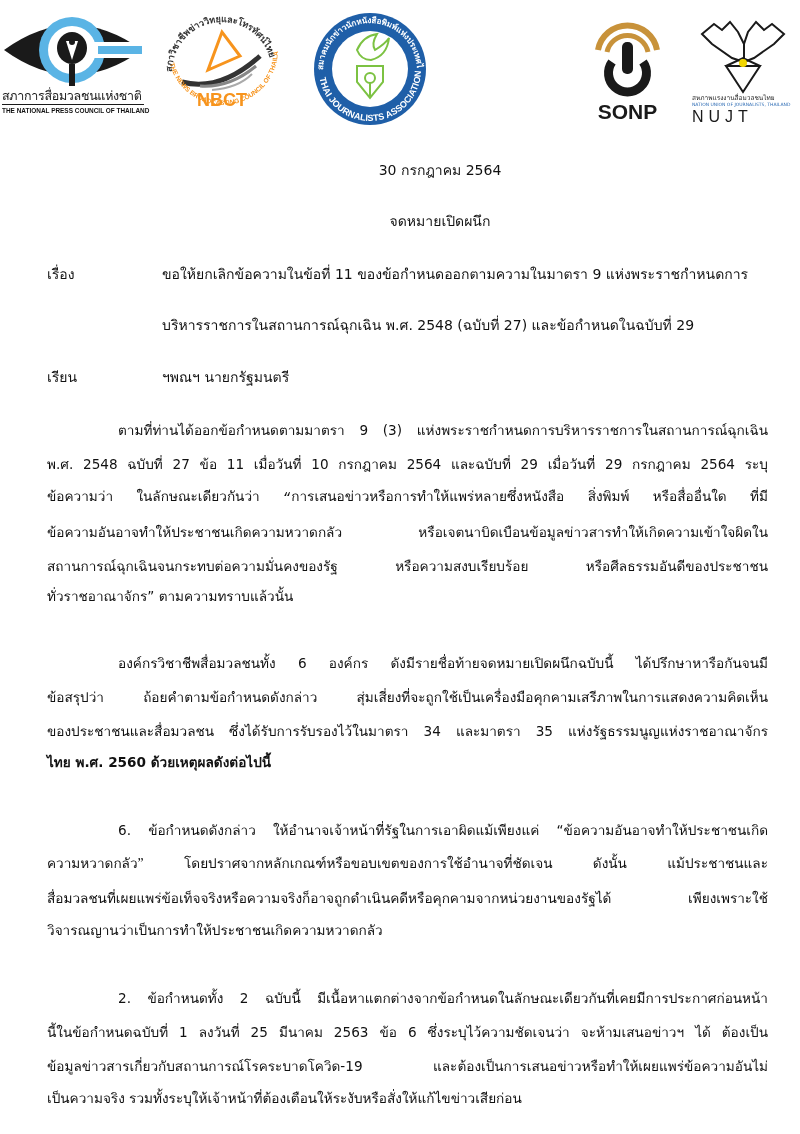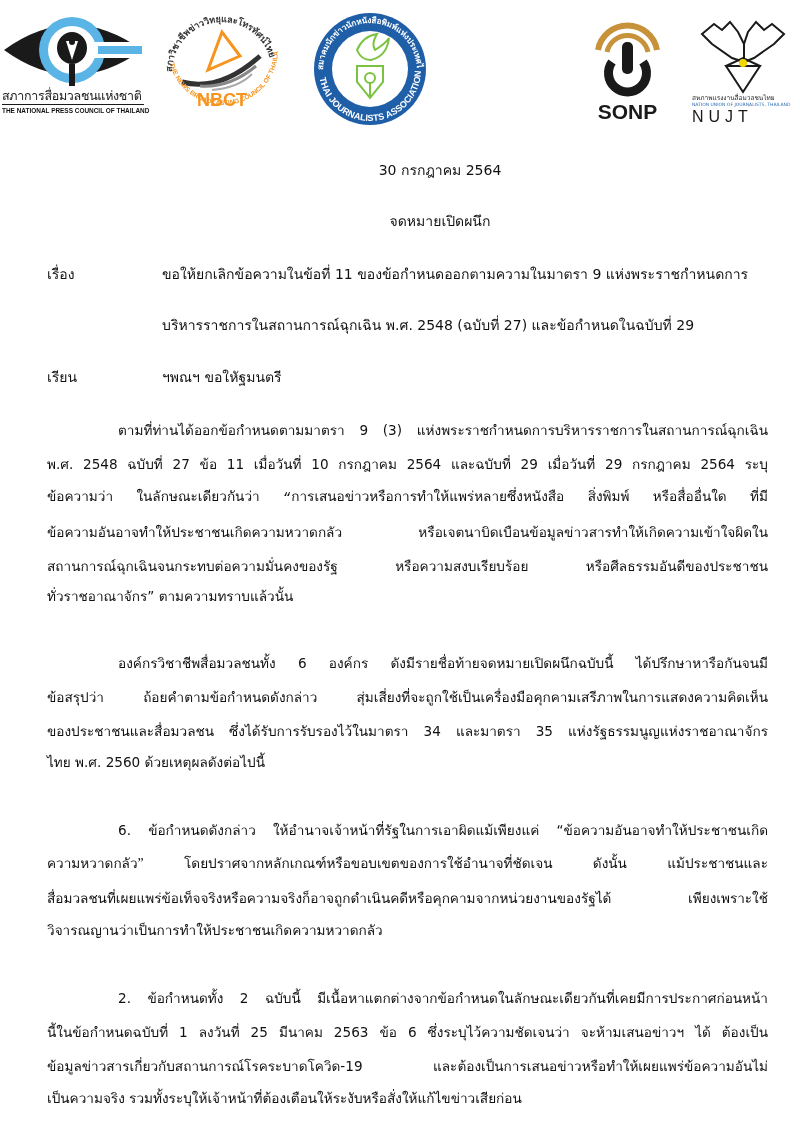--- a/index.html
+++ b/index.html
@@ -107,36 +107,36 @@
 </div>
 
 <div class="doc-text center date">30 กรกฎาคม 2564</div>
 <div class="doc-text center title">จดหมายเปิดผนึก</div>
 
 <div class="field-label" style="top:264px;">เรื่อง</div>
 <div class="field-value" style="top:264px;">ขอให้ยกเลิกข้อความในข้อที่ 11 ของข้อกำหนดออกตามความในมาตรา 9 แห่งพระราชกำหนดการ</div>
 <div class="field-value" style="top:315px;">บริหารราชการในสถานการณ์ฉุกเฉิน พ.ศ. 2548 (ฉบับที่ 27) และข้อกำหนดในฉบับที่ 29</div>
 
 <div class="field-label" style="top:367px;">เรียน</div>
-<div class="field-value" style="top:367px;">ฯพณฯ ขอใหัฐมนตรี</div>
+<div class="field-value" style="top:367px;">ฯพณฯ นายกรัฐมนตรี</div>
 
 <div class="para" style="top:420px;">
   <div class="line indent justify" style="top:0px;">ตามที่ท่านได้ออกข้อกำหนดตามมาตรา 9 (3) แห่งพระราชกำหนดการบริหารราชการในสถานการณ์ฉุกเฉิน</div>
   <div class="line justify" style="top:34px;">พ.ศ. 2548 ฉบับที่ 27 ข้อ 11 เมื่อวันที่ 10 กรกฎาคม 2564 และฉบับที่ 29 เมื่อวันที่ 29 กรกฎาคม 2564 ระบุ</div>
   <div class="line justify" style="top:68px;font-family:Liberation Mono, monospace;">ข้อความว่า ในลักษณะเดียวกันว่า “การเสนอข่าวหรือการทำให้แพร่หลายซึ่งหนังสือ สิ่งพิมพ์ หรือสื่ออื่นใด ที่มี</div>
   <div class="line justify" style="top:102px;">ข้อความอันอาจทำให้ประชาชนเกิดความหวาดกลัว  หรือเจตนาบิดเบือนข้อมูลข่าวสารทำให้เกิดความเข้าใจผิดใน</div>
   <div class="line justify" style="top:136px;">สถานการณ์ฉุกเฉินจนกระทบต่อความมั่นคงของรัฐ หรือความสงบเรียบร้อย หรือศีลธรรมอันดีของประชาชน</div>
   <div class="line" style="top:166px;">ทั่วราชอาณาจักร” ตามความทราบแล้วนั้น</div>
 </div>
 
 <div class="para" style="top:653px;">
   <div class="line indent justify" style="top:0px;">องค์กรวิชาชีพสื่อมวลชนทั้ง 6 องค์กร ดังมีรายชื่อท้ายจดหมายเปิดผนึกฉบับนี้ ได้ปรึกษาหารือกันจนมี</div>
   <div class="line justify" style="top:34px;">ข้อสรุปว่า ถ้อยคำตามข้อกำหนดดังกล่าว สุ่มเสี่ยงที่จะถูกใช้เป็นเครื่องมือคุกคามเสรีภาพในการแสดงความคิดเห็น</div>
   <div class="line justify" style="top:68px;">ของประชาชนและสื่อมวลชน ซึ่งได้รับการรับรองไว้ในมาตรา 34 และมาตรา 35 แห่งรัฐธรรมนูญแห่งราชอาณาจักร</div>
-  <div class="line" style="top:99px;">ไทย พ.ศ. 2560 ด้วยเหตุผลดังต่อไปนี้</div>
+  <div class="line" style="top:99px;font-weight:bold;">ไทย พ.ศ. 2560 ด้วยเหตุผลดังต่อไปนี้</div>
 </div>
 
 <div class="para" style="top:820px;">
   <div class="line indent justify" style="top:0px;">6. ข้อกำหนดดังกล่าว ให้อำนาจเจ้าหน้าที่รัฐในการเอาผิดแม้เพียงแค่ “ข้อความอันอาจทำให้ประชาชนเกิด</div>
   <div class="line justify" style="top:34px;font-family:Liberation Serif, serif;">ความหวาดกลัว” โดยปราศจากหลักเกณฑ์หรือขอบเขตของการใช้อำนาจที่ชัดเจน ดังนั้น แม้ประชาชนและ</div>
   <div class="line justify" style="top:68px;">สื่อมวลชนที่เผยแพร่ข้อเท็จจริงหรือความจริงก็อาจถูกดำเนินคดีหรือคุกคามจากหน่วยงานของรัฐได้ เพียงเพราะใช้</div>
   <div class="line" style="top:100px;">วิจารณญานว่าเป็นการทำให้ประชาชนเกิดความหวาดกลัว</div>
 </div>
 
 <div class="para" style="top:988px;">

